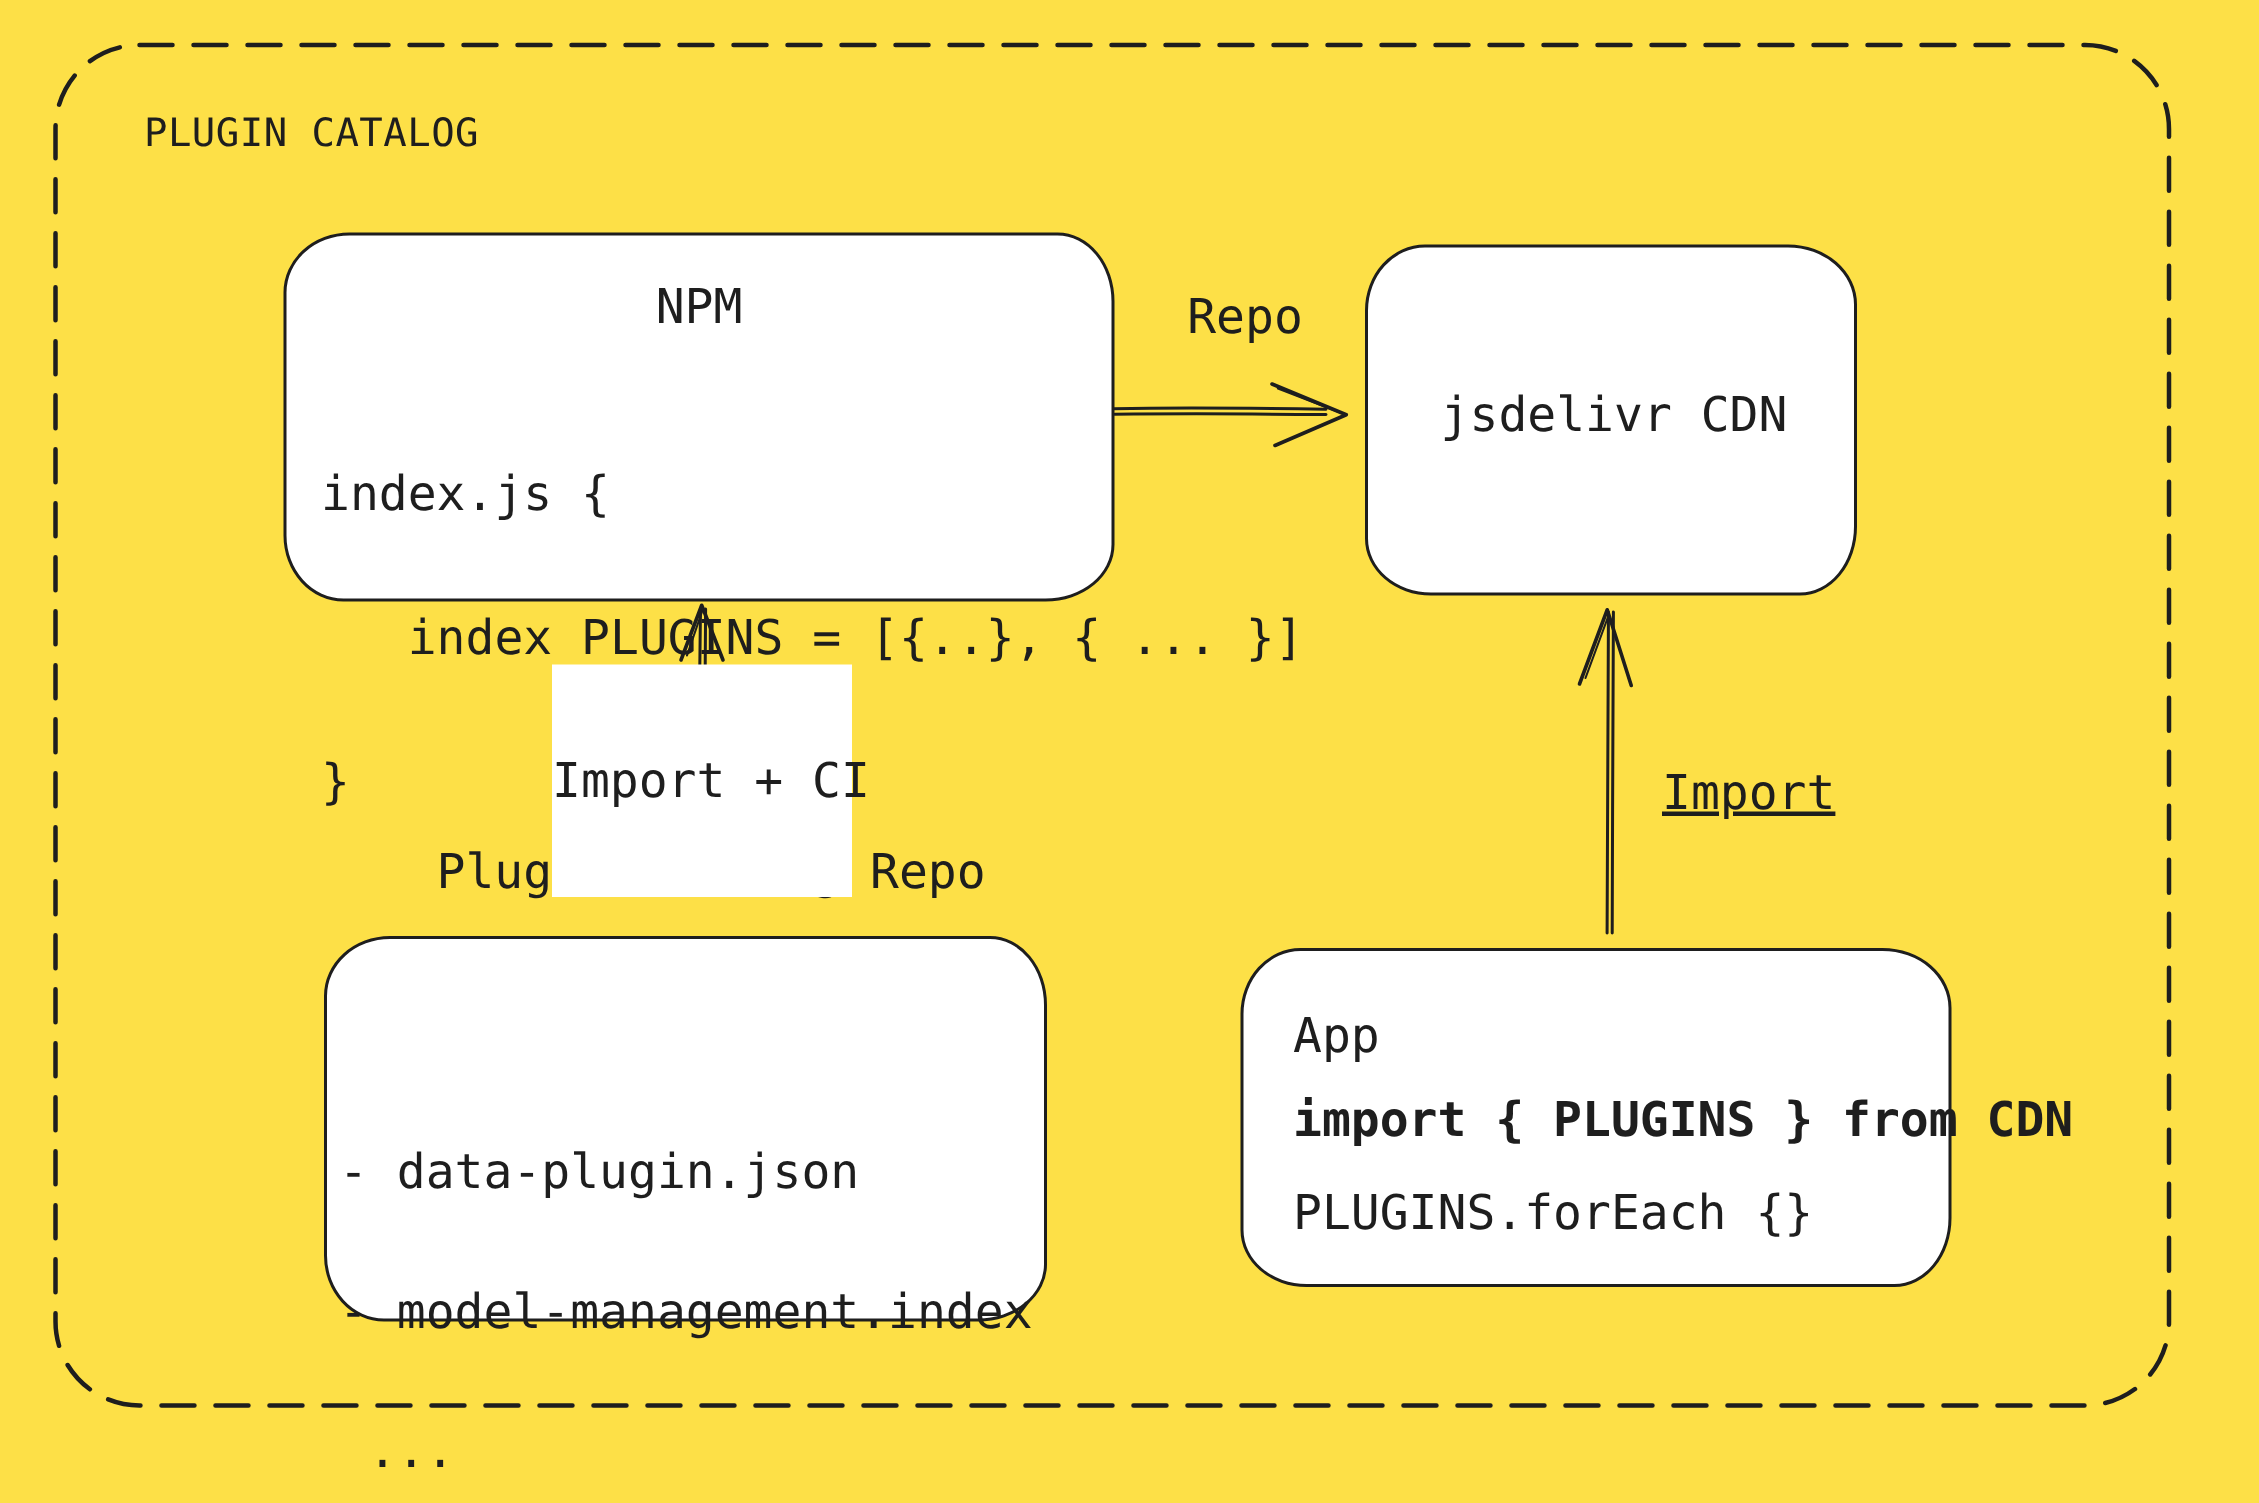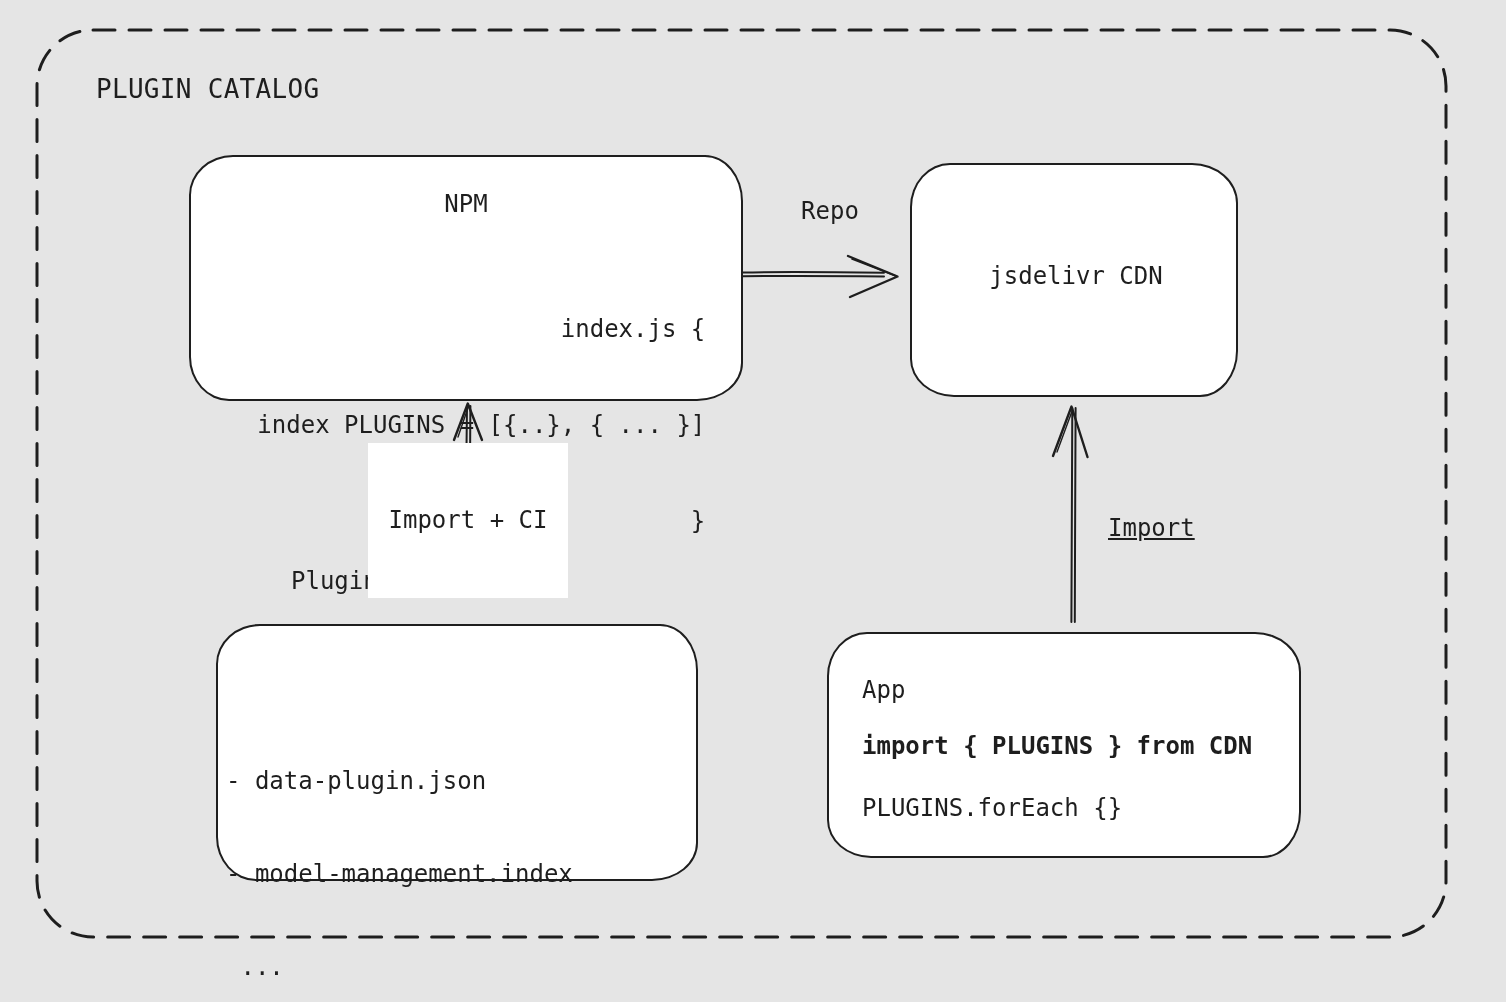--- a/index.html
+++ b/index.html
@@ -1,20 +1,20 @@
 <!DOCTYPE html>
 <html><head>
 <meta charset="utf-8">
 <style>
   html, body { margin: 0; padding: 0; background: #ffffff; }
   .stage {
     position: relative;
     width: 1506px;
     height: 1002px;
-    background: #e5e5e5;
+    background: #fde047;
     font-family: "DejaVu Sans Mono", "Liberation Mono", monospace;
     color: #1e1e1e;
     overflow: hidden;
   }
   svg.canvas {
     position: absolute;
     left: 0; top: 0;
     width: 1506px; height: 1002px;
   }
   .node {
@@ -26,30 +26,30 @@
   .node.r1 { border-radius: 44px 38px 46px 40px / 40px 46px 38px 44px; }
   .node.r2 { border-radius: 40px 46px 38px 44px / 44px 40px 46px 38px; }
   #npm-node  { left: 189px; top: 155px; width: 554px; height: 246px; }
   #cdn-node  { left: 910px; top: 163px; width: 328px; height: 234px; }
   #repo-node { left: 216px; top: 624px; width: 482px; height: 257px; }
   #app-node  { left: 827px; top: 632px; width: 474px; height: 226px; }
 
   .txt {
     position: absolute;
     white-space: pre;
-    font-size: 24px;
+    font-size: 32px;
     line-height: 31px;
     color: #1e1e1e;
   }
   .center { text-align: center; }
 
   #diagram-title { left: 96px; top: 74px; font-size: 26px; line-height: 30px; letter-spacing: 0.3px; }
 
   #npm-title  { left: 189px; top: 189px; width: 554px; }
-  #npm-code   { left: 214px; top: 249px; line-height: 32px; text-align: right; }
+  #npm-code   { left: 214px; top: 249px; line-height: 32px; }
 
   #cdn-title  { left: 910px; top: 261px; width: 332px; }
 
   #cache-label { left: 769px; top: 196px; width: 122px; }
 
   #merge-label {
     left: 368px; top: 443px; width: 200px;
     background: #ffffff; z-index: 3;
   }
 

